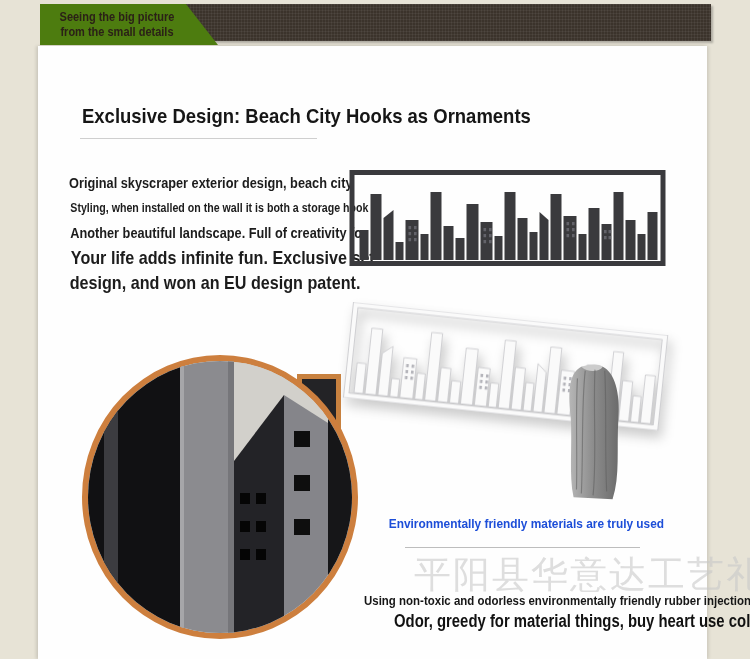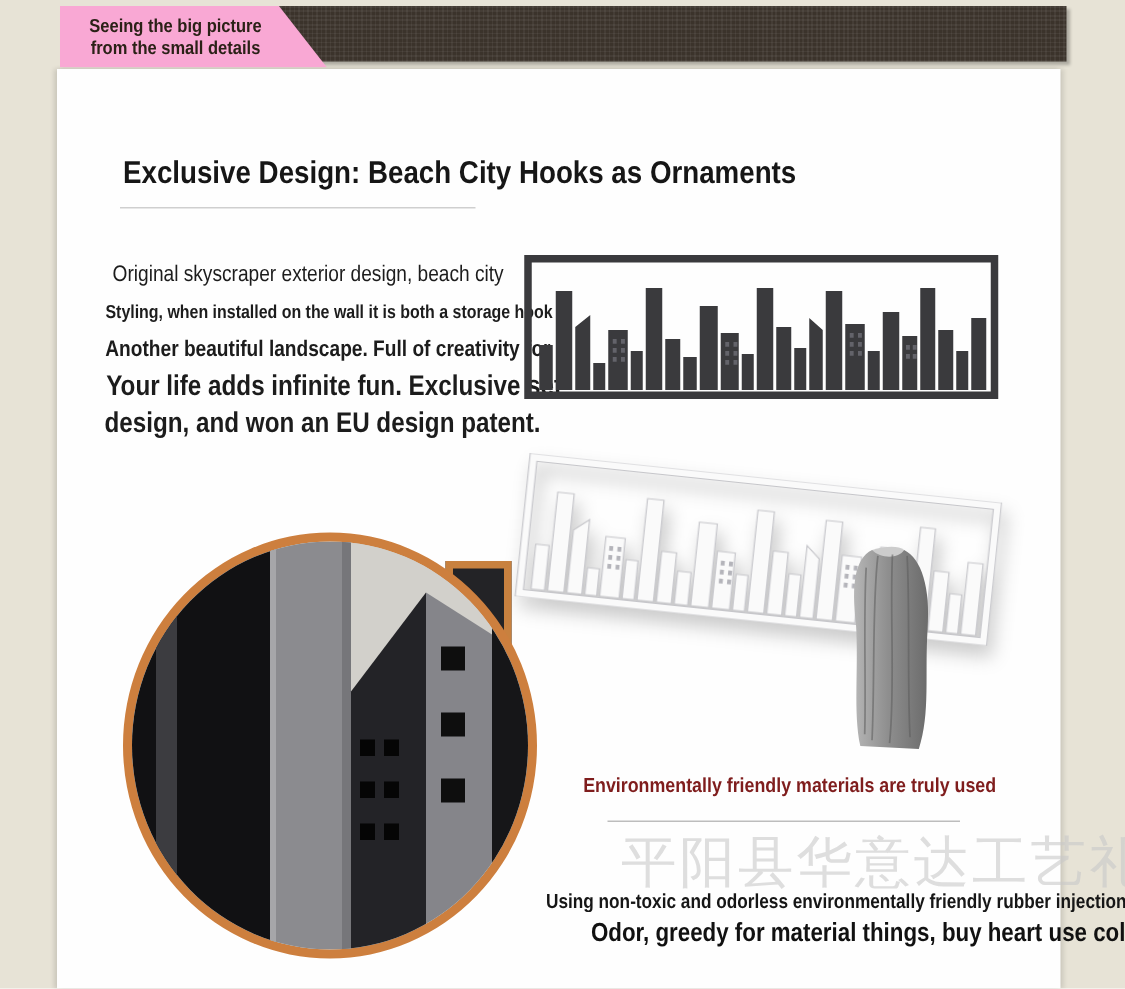--- a/index.html
+++ b/index.html
@@ -16,21 +16,21 @@
     position:absolute;left:40px;top:4px;width:671px;height:37px;
     background-color:#3b332b;
     background-image:
       repeating-linear-gradient(0deg, rgba(255,255,255,.05) 0 1px, transparent 1px 3px),
       repeating-linear-gradient(90deg, rgba(255,255,255,.05) 0 1px, transparent 1px 3px);
     box-shadow:2px 2px 2px rgba(0,0,0,.25);
     z-index:3;
   }
   .banner-orange{
     position:absolute;left:40px;top:4px;width:176px;height:41px;
-    background:#f9a8d4;
+    background:#4d7c0f;
     clip-path:polygon(0 0, 82% 0, 100% 100%, 0 100%);
     z-index:4;
     display:flex;flex-direction:column;justify-content:center;
     padding-left:2px;
   }
   .banner-line{
     width:150px;text-align:center;
     color:#2b2117;font-weight:bold;font-size:12.5px;line-height:15px;
     transform:scaleX(.88);transform-origin:center;
   }
@@ -49,21 +49,21 @@
   .title{
     position:absolute;left:82px;top:104px;margin:0;z-index:2;
     font-size:21px;font-weight:700;color:#161616;
     transform:scaleX(.88);transform-origin:left center;white-space:nowrap;
   }
   .title-rule{position:absolute;left:80px;top:138px;width:237px;height:1px;background:#cfcfcf;z-index:2;}
 
   .intro{position:absolute;left:44px;top:172px;width:322px;text-align:center;z-index:2;color:#1c1c1c;}
   .intro p{margin:0;}
   .intro .ln{transform:scaleX(.85);transform-origin:center;display:inline-block;white-space:nowrap;}
-  .i1{height:25px;font-size:15px;font-weight:400;line-height:22px;text-align:center;}
+  .i1{height:25px;font-size:15px;font-weight:700;line-height:22px;text-align:center;}
   .i2{height:25px;font-size:12.5px;font-weight:600;line-height:22px;}
   .i3{height:24px;font-size:15px;font-weight:600;line-height:22px;}
   .i4{height:26px;font-size:19px;font-weight:700;line-height:24px;}
   .i5{height:24px;font-size:19px;font-weight:600;line-height:22px;}
 
   
   .black-rack{position:absolute;left:349px;top:170px;z-index:2;}
   .black-rack .body{fill:#3a3a3d;}
   .black-rack .win{fill:#63636a;}
 
@@ -82,21 +82,21 @@
   .detail-circle{
     position:absolute;left:82px;top:355px;width:264px;height:272px;
     border:6px solid #cd7f3e;border-radius:50%;
     overflow:hidden;z-index:5;background:#d2d0cb;
   }
   .detail-circle svg{display:block;}
 
   
   .eco-caption{
     position:absolute;left:370px;top:516px;width:280px;margin:0;text-align:center;z-index:2;
-    font-size:13.5px;font-weight:600;color:#7f1d1d;
+    font-size:13.5px;font-weight:600;color:#1d4ed8;
   }
   .eco-caption .ln{transform:scaleX(.88);transform-origin:center;display:inline-block;white-space:nowrap;}
   .eco-rule{position:absolute;left:405px;top:547px;width:235px;height:1px;background:#bdbdbd;z-index:2;}
 
   .watermark{
     position:absolute;left:414px;top:550px;margin:0;z-index:1;
     font-size:37px;letter-spacing:2px;color:#c9c9c9;opacity:.6;white-space:nowrap;
     font-weight:400;
   }
 

